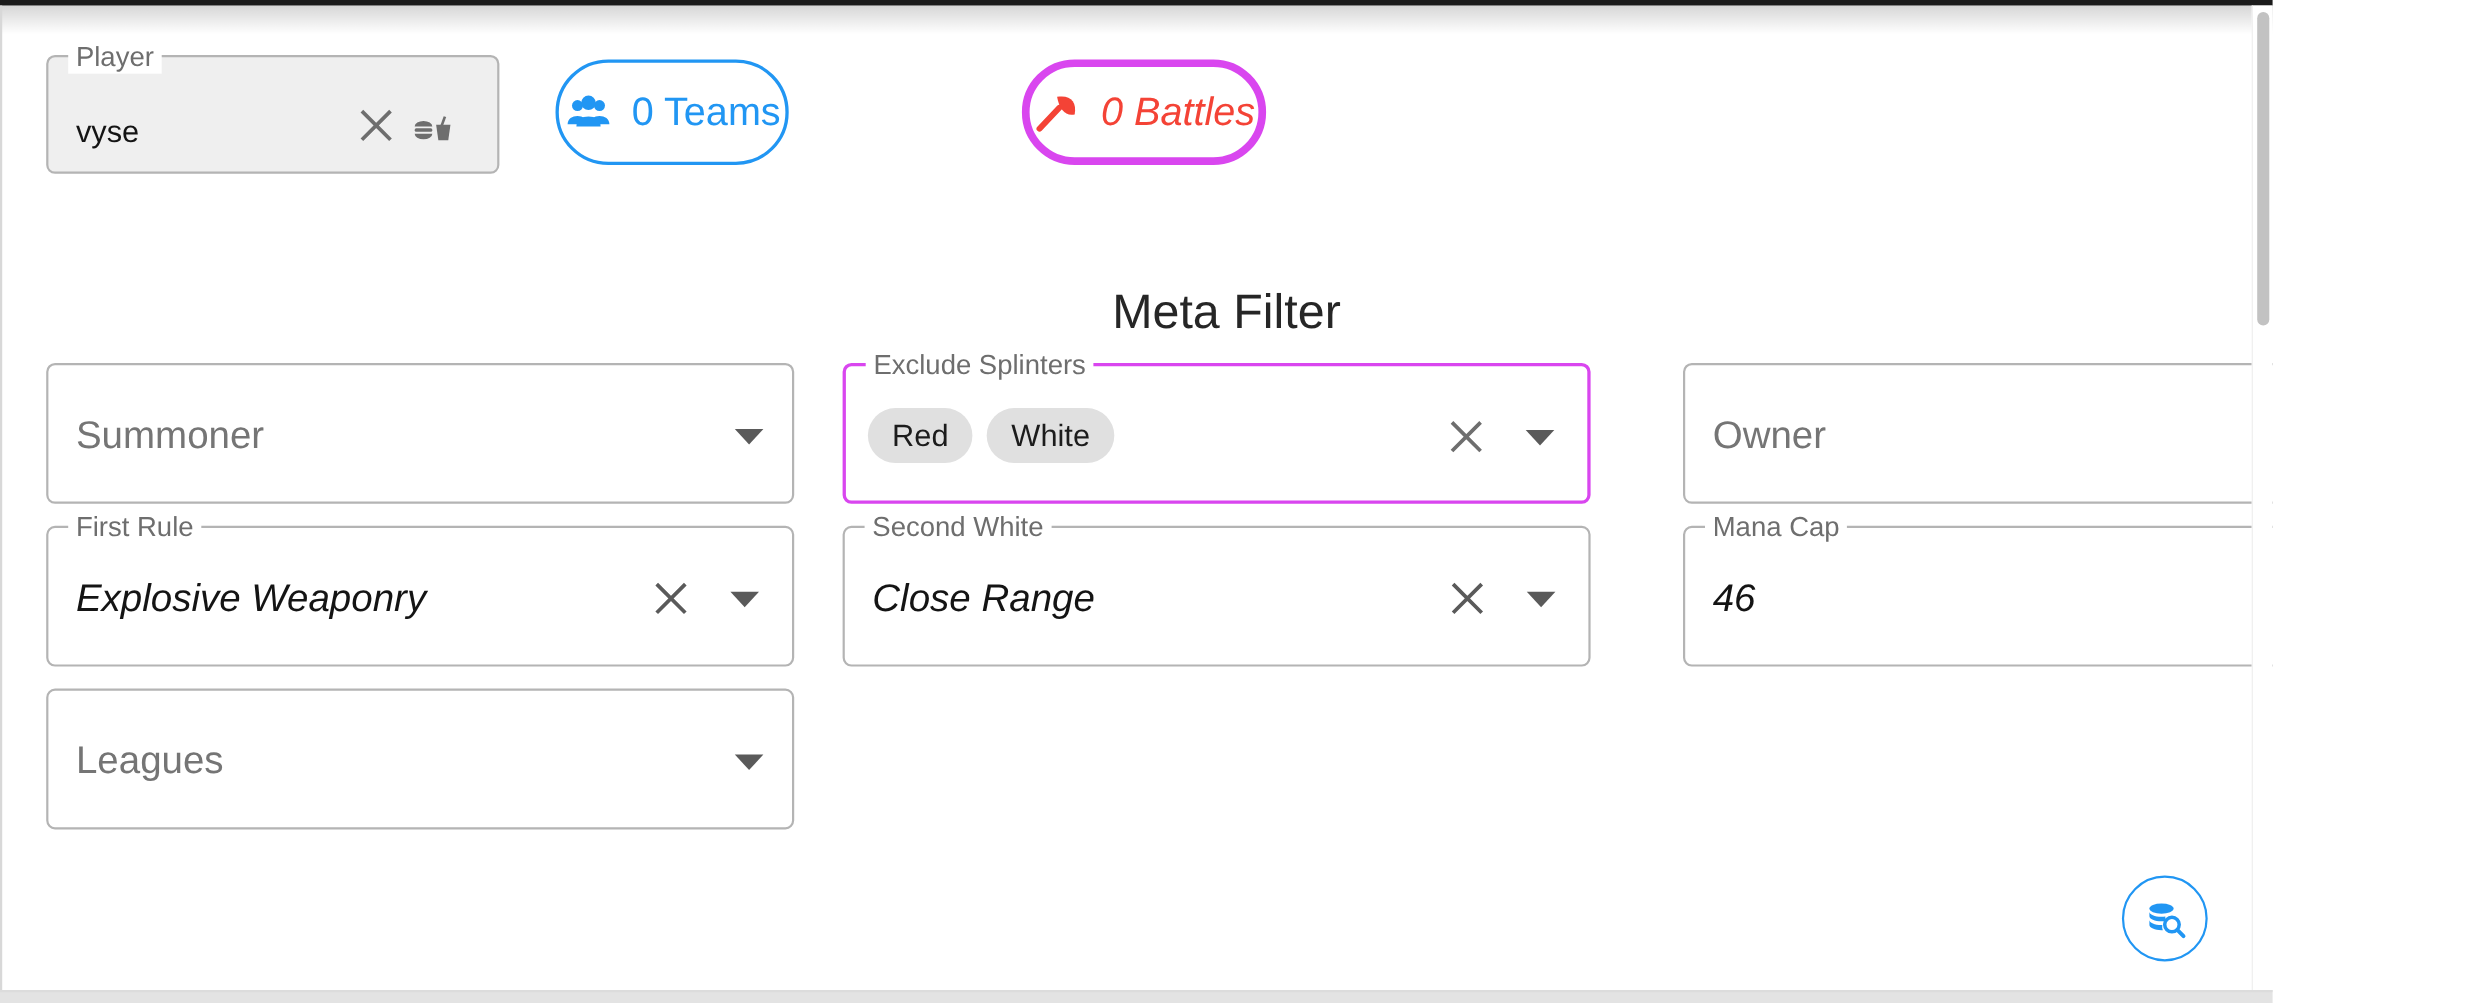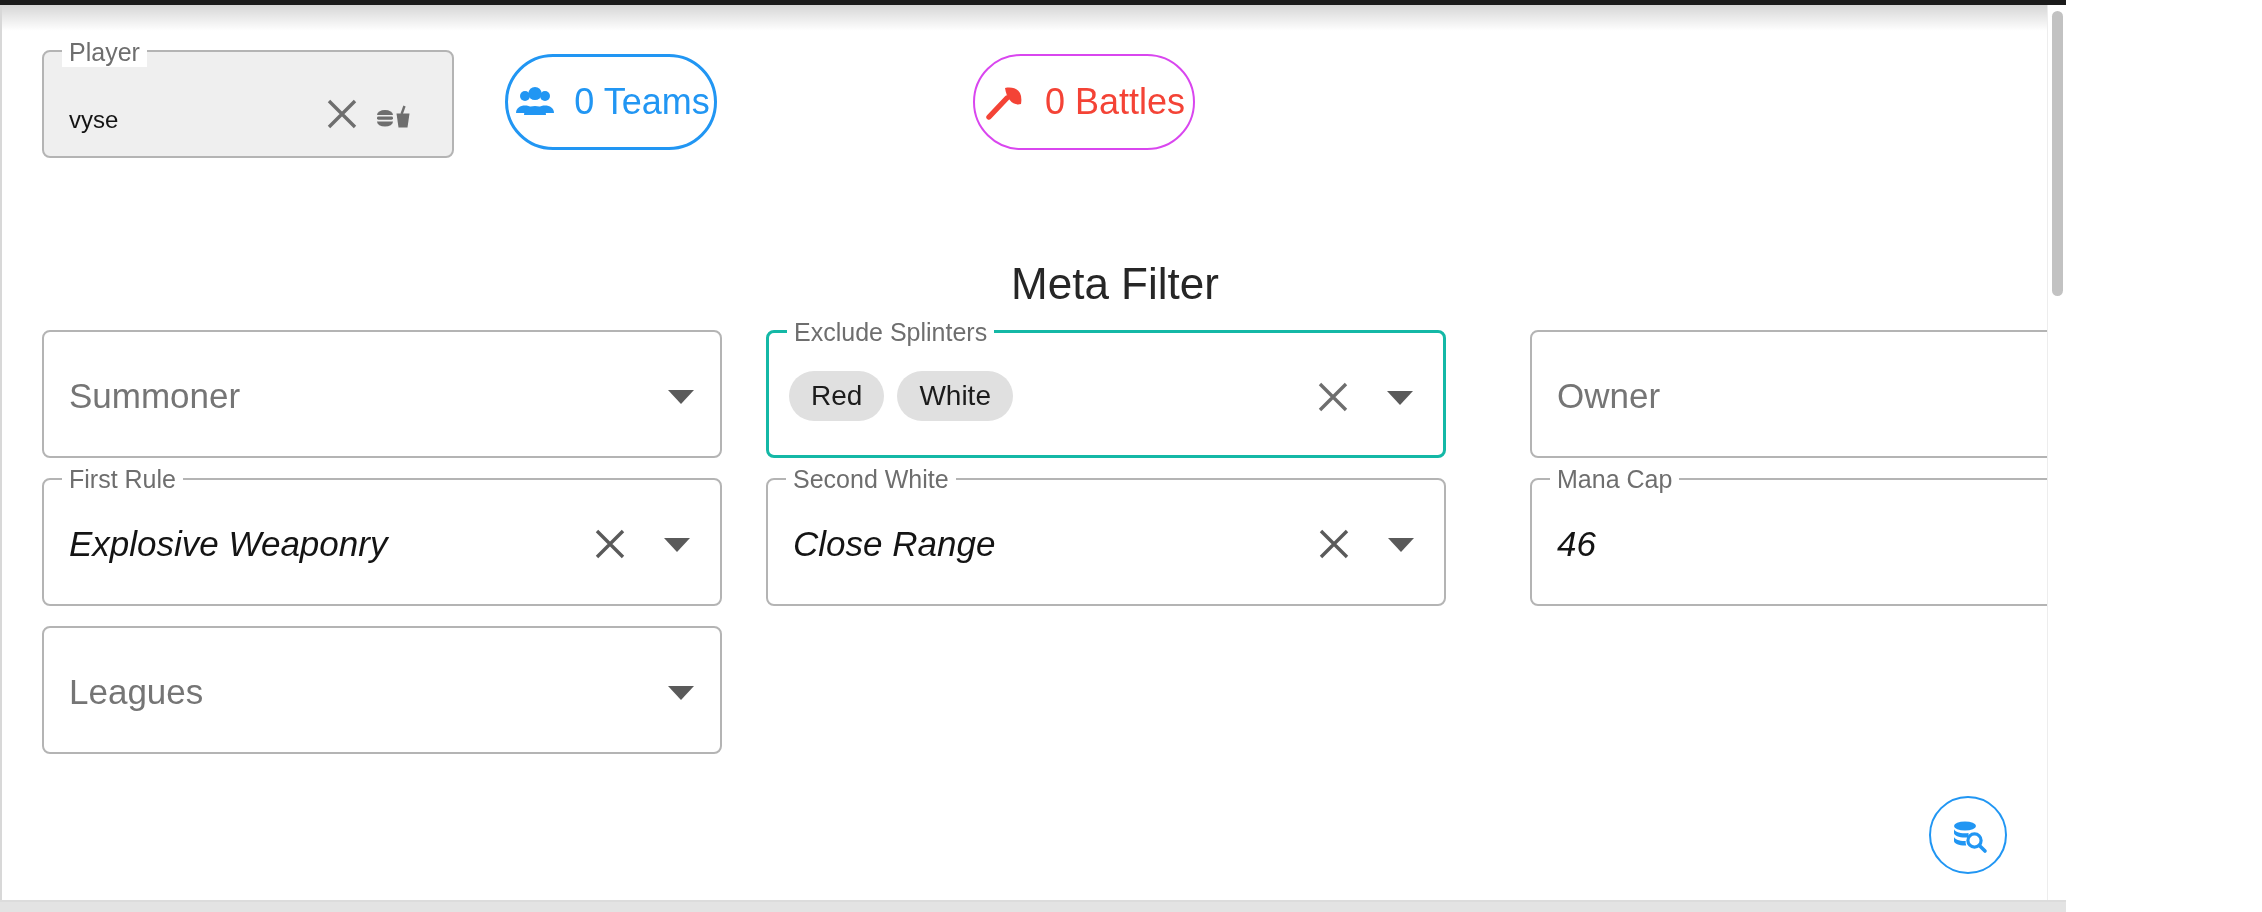--- a/index.html
+++ b/index.html
@@ -91,21 +91,21 @@
     left: 18px; top: -15px;
     background: #ffffff;
     padding: 0 7px;
     font-size: 25px;
     color: #6e6e6e;
     line-height: 30px;
   }
   #player-value {
     position: absolute;
     left: 25px; top: 48px;
-    font-size: 24px;
+    font-size: 28px;
     color: #141414;
     line-height: 40px;
   }
   #player-clear-icon {
     position: absolute;
     right: 92px; top: 44px;
     width: 36px; height: 36px;
   }
   #player-clear-icon svg { display: block; }
   #player-storage-icon {
@@ -134,23 +134,24 @@
     line-height: 40px;
     white-space: nowrap;
   }
   #chip-teams {
     left: 505px;
     width: 212px;
     border: 3px solid #2196f3;
   }
   #chip-teams .chip-label { color: #2196f3; }
   #chip-battles {
-    left: 973px;
+    left: 929px;
     width: 222px;
-    border: 2px solid #d946ef;
+    border: 7px solid #d946ef;
+    font-style: italic;
   }
   #chip-battles .chip-label { color: #f44336; }
   #chip-monsters {
     left: 1425px;
     width: 258px;
     border: 3px solid #111111;
   }
   #chip-monsters .chip-label { color: #111111; }
   .chip-icon { width: 46px; height: 46px; flex: 0 0 auto; }
   .chip-icon svg { display: block; }
@@ -194,21 +195,21 @@
     left: 0; top: 0;
     width: 100%;
     height: 128px;
     box-sizing: border-box;
     border: 2px solid #b4b4b4;
     border-radius: 8px;
     background: #ffffff;
     cursor: pointer;
   }
   .control.focused {
-    border: 3px solid #14b8a6;
+    border: 3px solid #d946ef;
     padding-left: 40px;
   }
   .control-legend {
     position: absolute;
     left: 18px; top: -16px;
     background: #ffffff;
     padding: 0 7px;
     font-size: 25px;
     line-height: 30px;
     color: #6e6e6e;

